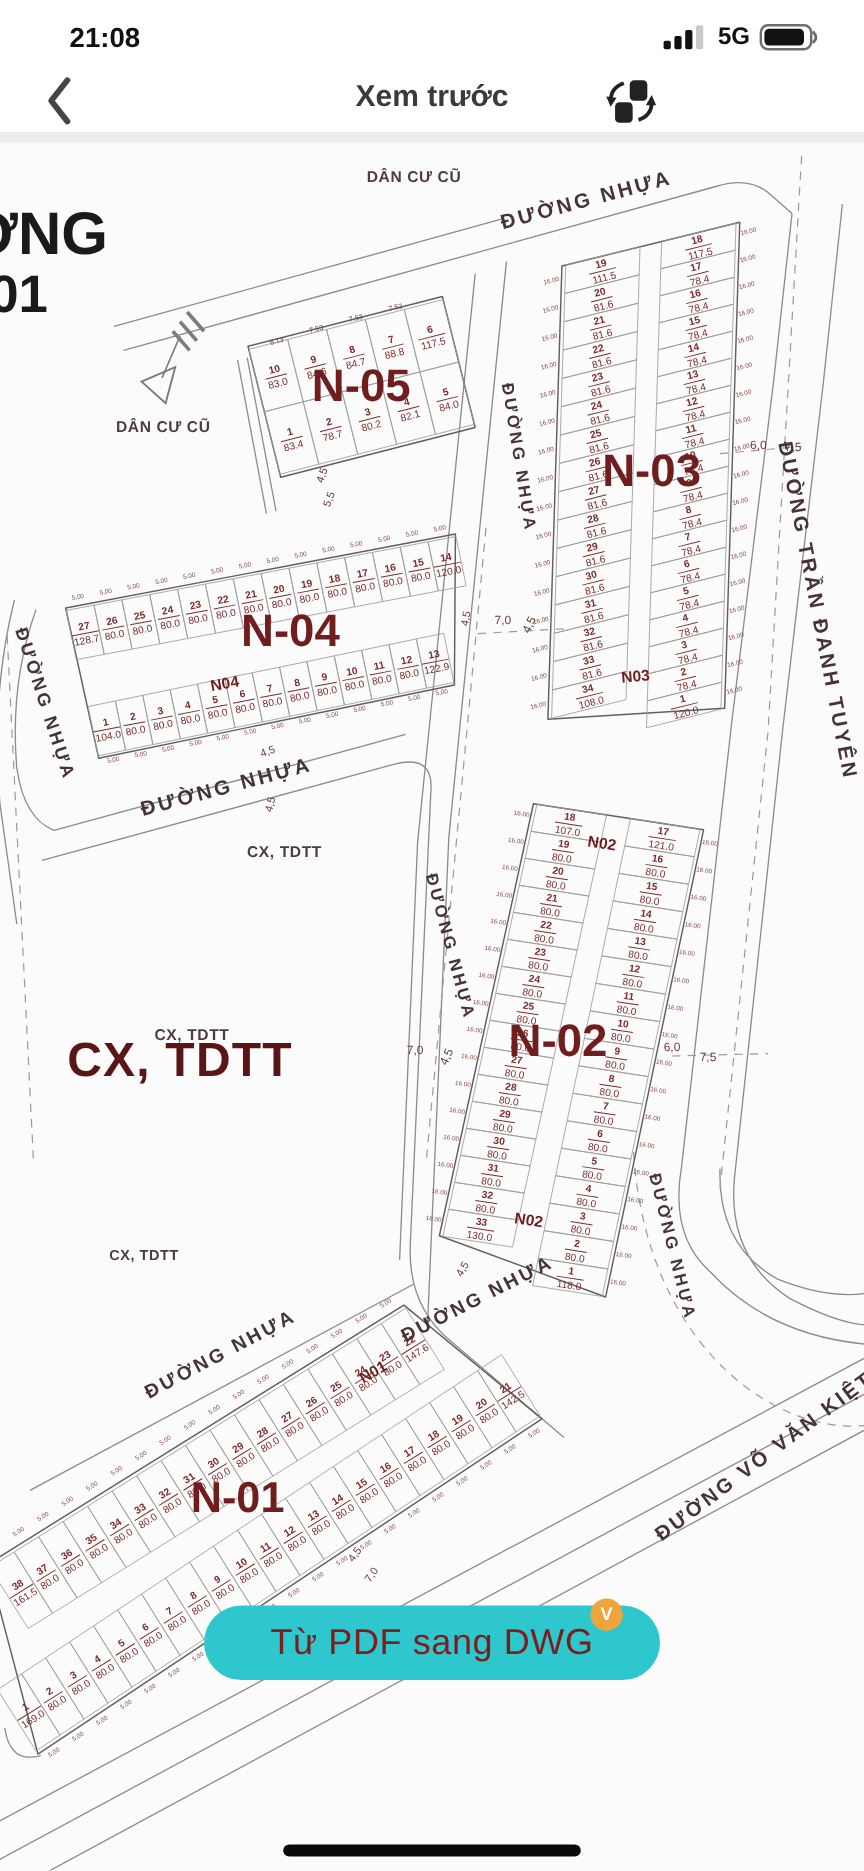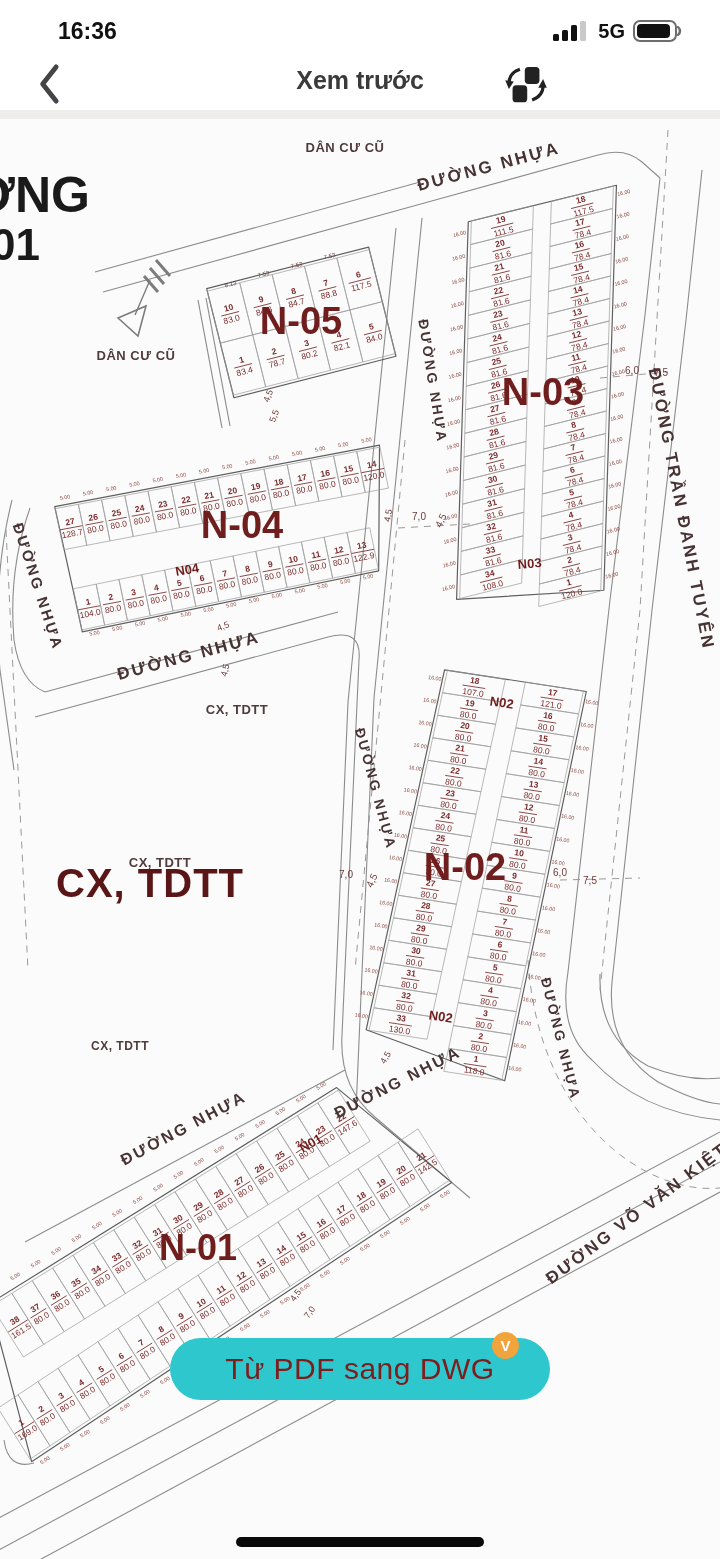--- a/index.html
+++ b/index.html
@@ -26,21 +26,21 @@
              background:#f1a33c;color:#fff;font-size:15px;font-weight:bold;display:flex;
              align-items:center;justify-content:center;}
   .home-indicator{position:absolute;left:236px;top:1537px;width:248px;height:10px;border-radius:5px;background:#0a0a0a;}
 </style>
 </head>
 <body>
 
 <div class="screen">
 
   <div class="statusbar">
-    <div class="sb-time">16:36</div>
+    <div class="sb-time">21:08</div>
     <div class="sb-right">
       <svg width="40" height="26" viewBox="0 0 40 26">
         <rect x="2" y="16" width="6" height="7" rx="1.5" fill="#111"></rect>
         <rect x="11" y="12" width="6" height="11" rx="1.5" fill="#111"></rect>
         <rect x="20" y="7" width="6" height="16" rx="1.5" fill="#111"></rect>
         <rect x="29" y="3" width="6" height="20" rx="1.5" fill="#c9c9cb"></rect>
       </svg>
       <span class="sb-5g">5G</span>
       <svg width="52" height="26" viewBox="0 0 52 26">
         <rect x="2" y="3" width="42" height="20" rx="6" fill="none" stroke="#6d6d6f" stroke-width="2"></rect>

